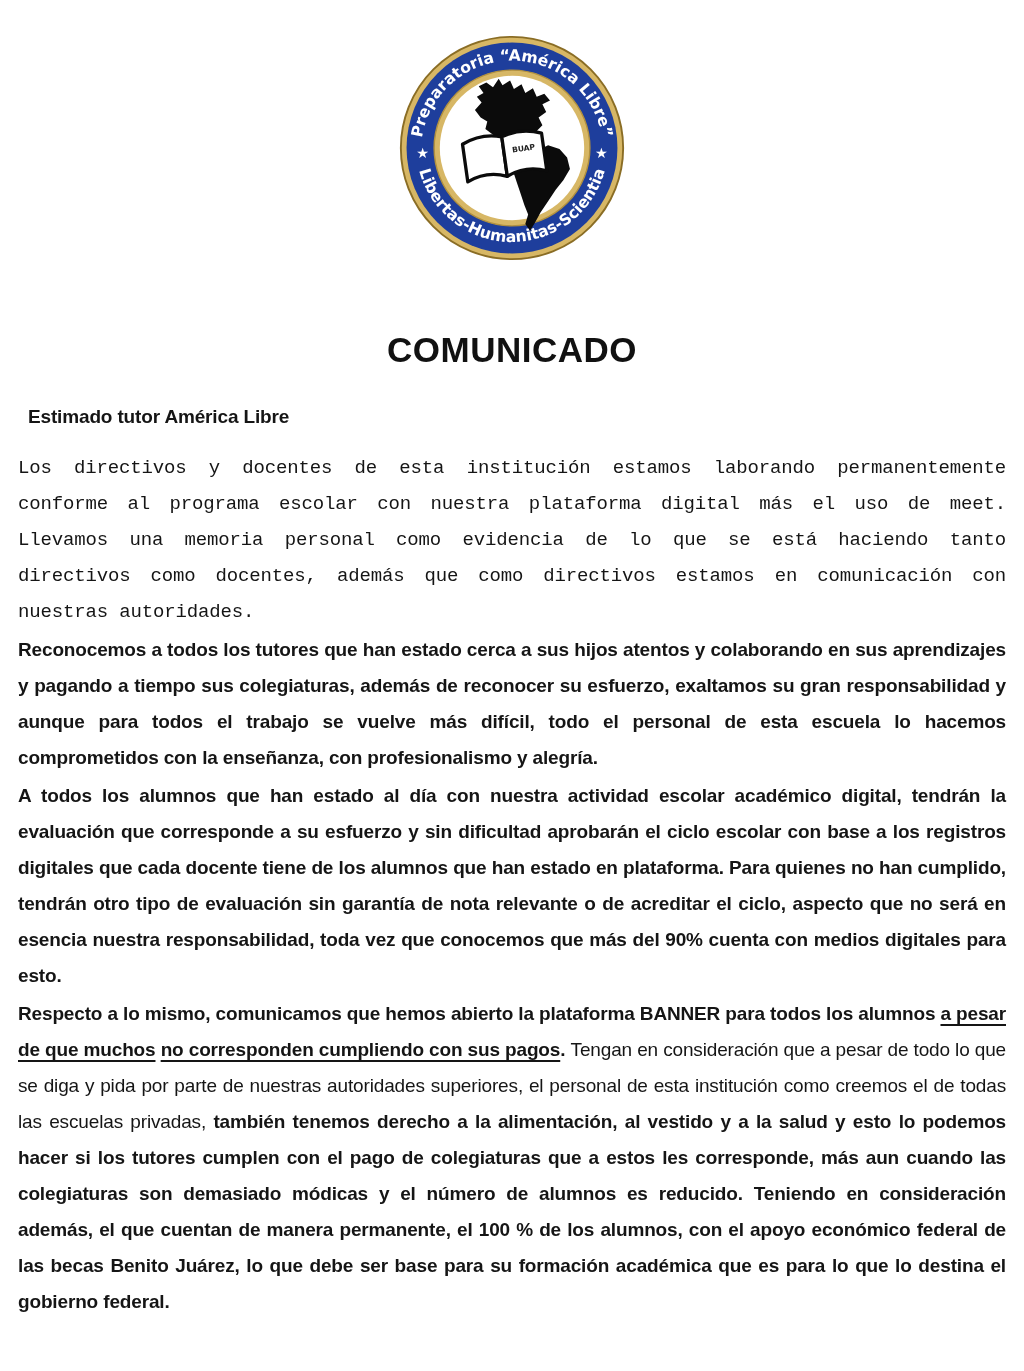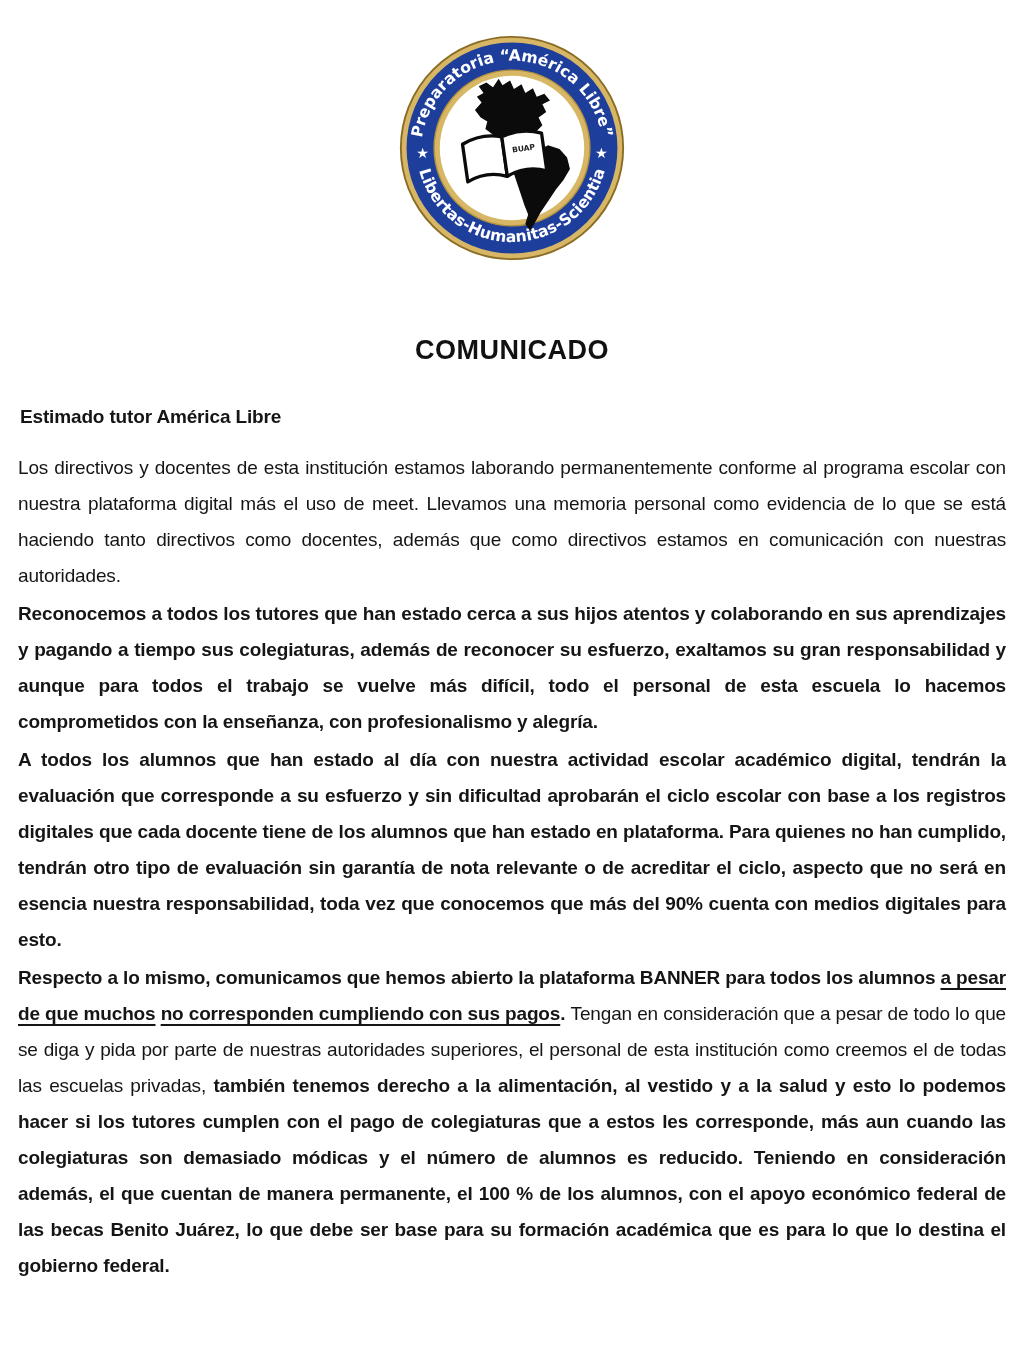--- a/index.html
+++ b/index.html
@@ -15,48 +15,48 @@
 
   .logo-wrap {
     text-align: center;
     padding-top: 34px;
     line-height: 0;
   }
 
   .doc-title {
     margin: 70px 0 2px 0;
     text-align: center;
-    font-size: 27px;
+    font-size: 35px;
     font-weight: bold;
     letter-spacing: 0.5px;
     line-height: 36px;
     color: #111;
   }
 
   .content {
     padding: 0 18px;
     font-size: 19px;
     letter-spacing: -0.15px;
     color: #151515;
   }
 
   .salut {
     font-weight: bold;
     line-height: 24px;
-    margin: 2px;
+    margin: 10px;
   }
   #salut1 { margin-top: 37px; }
   #salut2 { margin-top: 29px; }
 
   .para {
     margin: 0;
     text-align: justify;
     line-height: 36px;
   }
-  #para1 { margin-top: 21px; }
+  #para1 { margin-top: 21px; font-family: Liberation Mono, monospace; }
   #para2, #para3, #para4 { margin-top: 2px; }
 
   .b { font-weight: bold; }
   .u {
     text-decoration: underline;
     text-decoration-thickness: 2px;
     text-underline-offset: 4px;
   }
 </style>
 </head>

